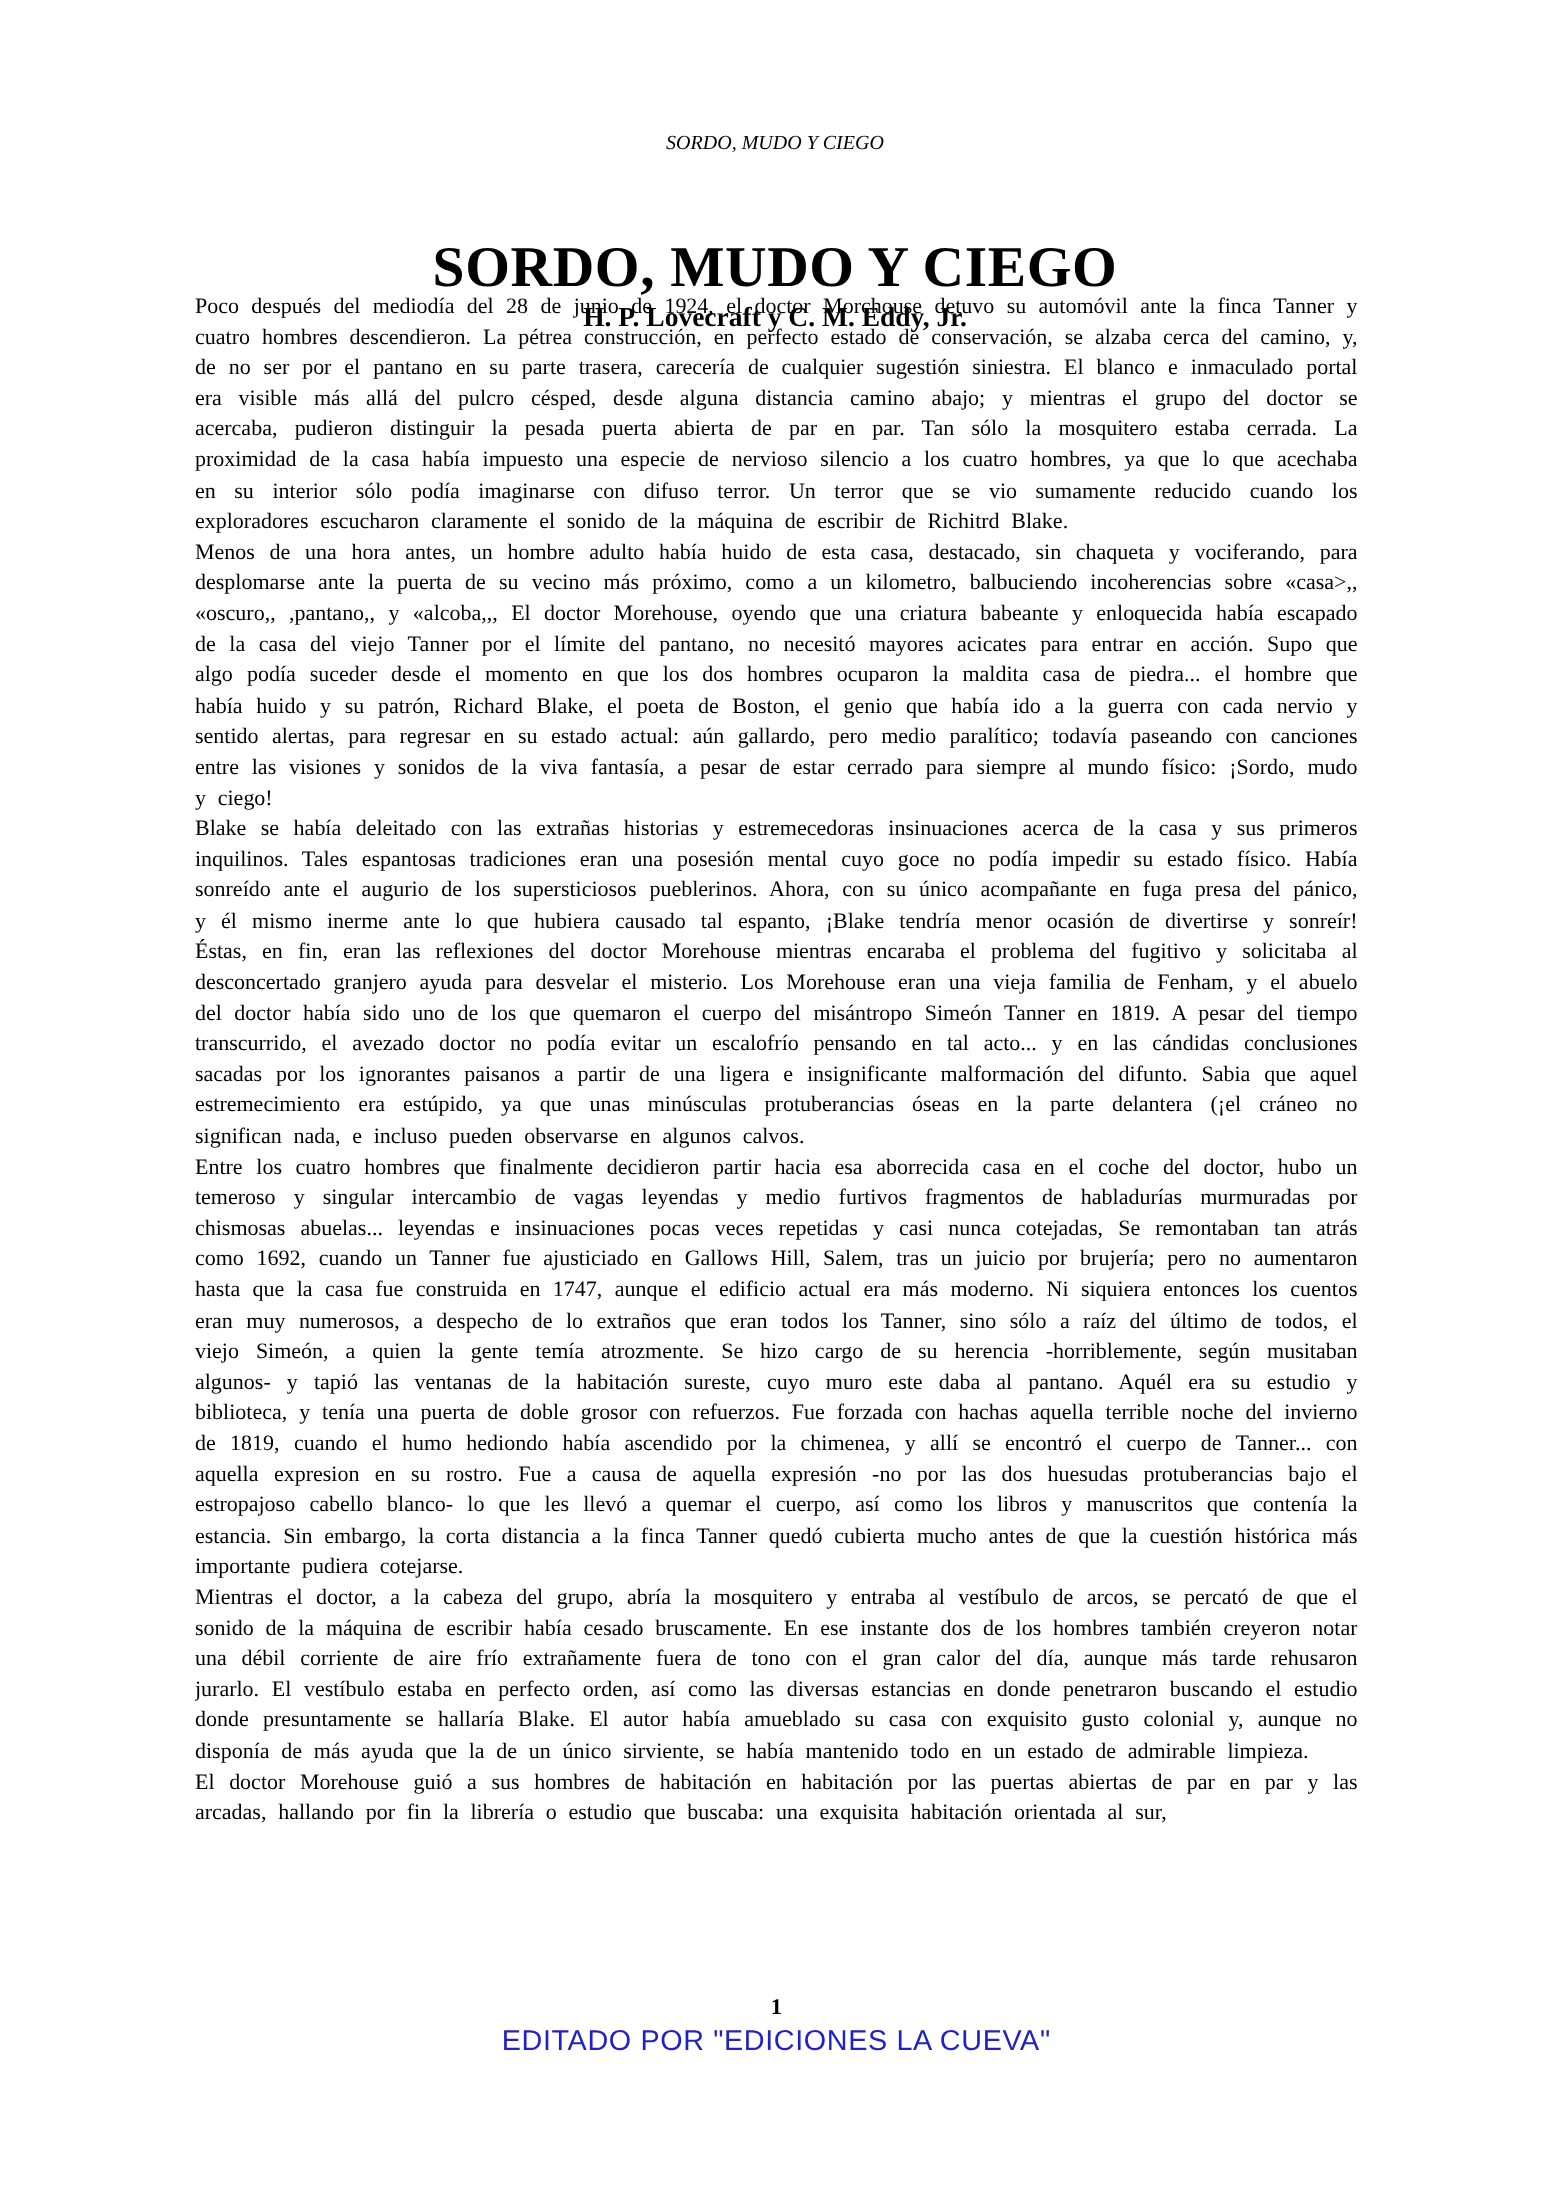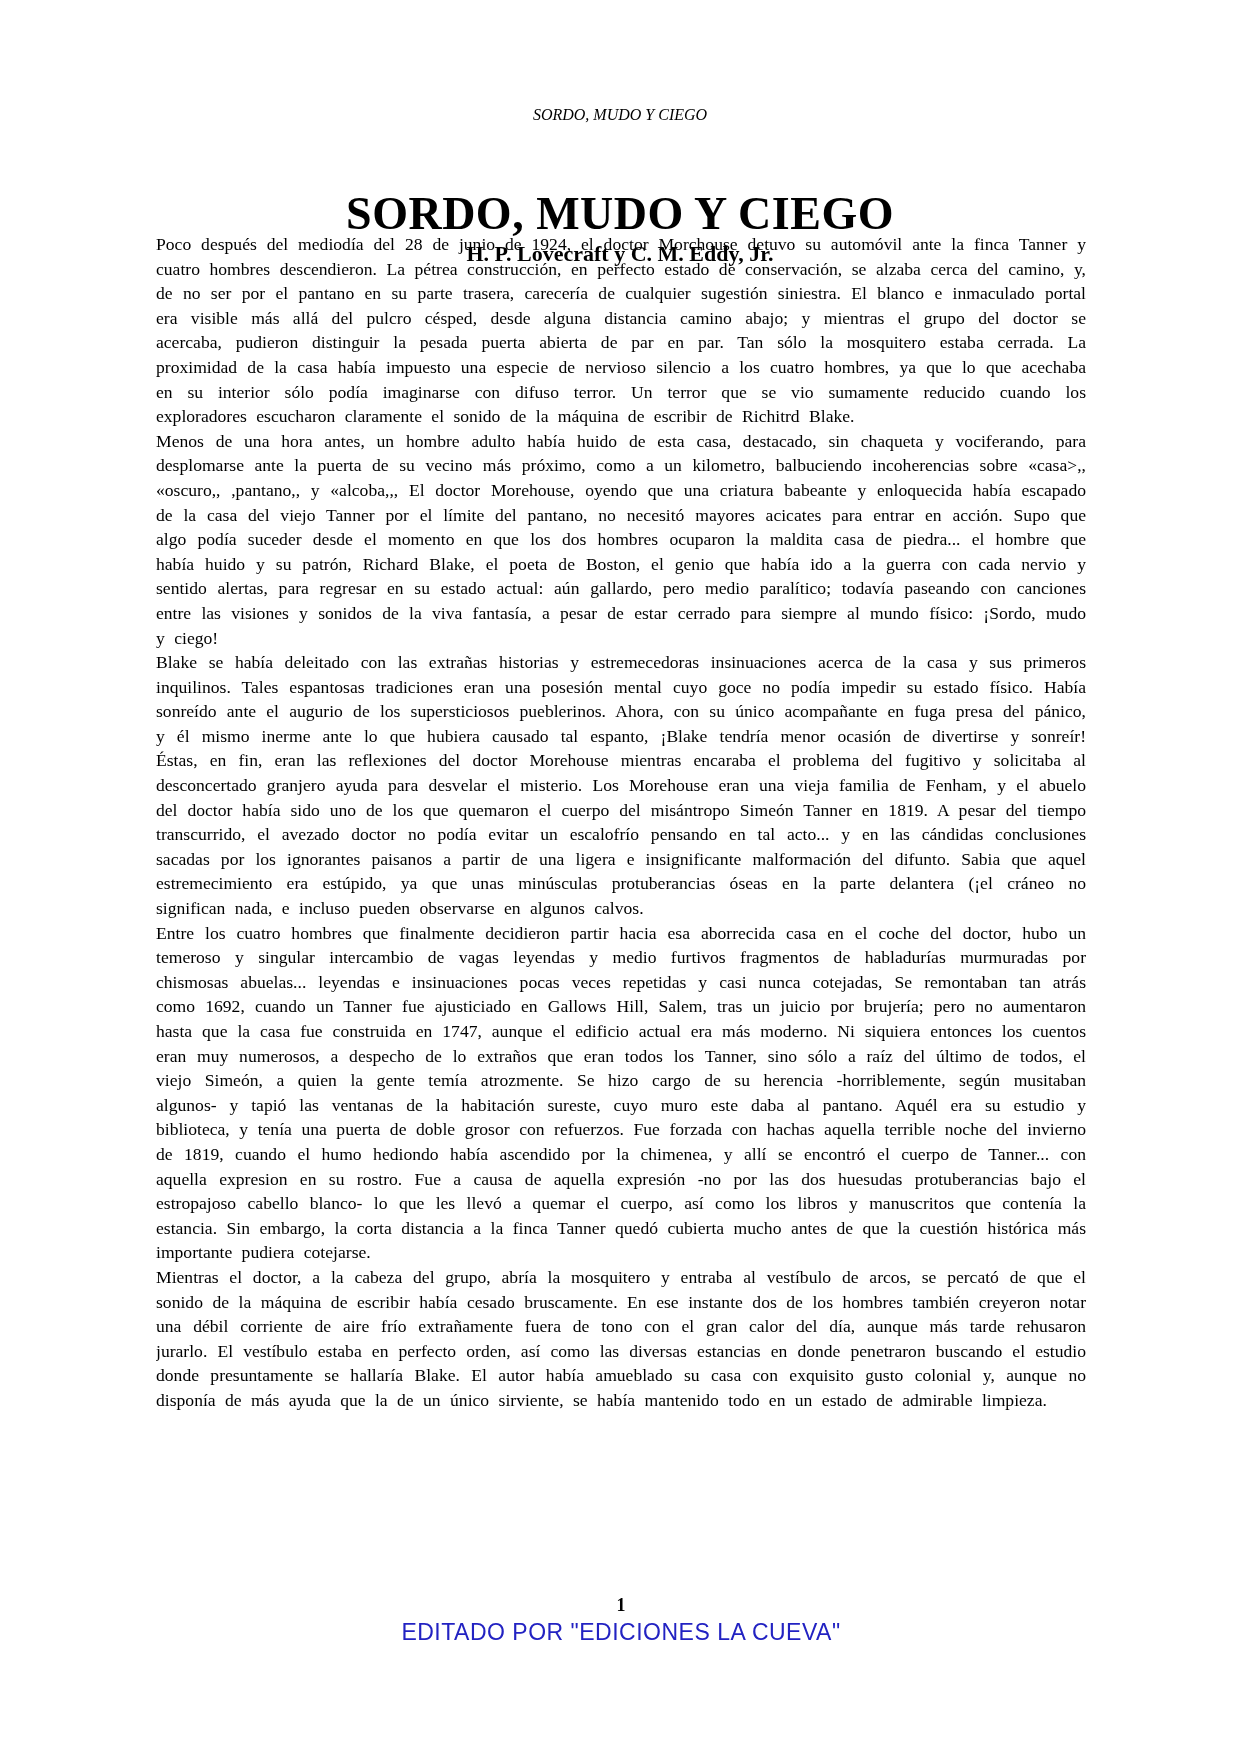--- a/index.html
+++ b/index.html
@@ -91,20 +91,21 @@
   <div class="story-title">SORDO, MUDO Y CIEGO</div>
 
   <div class="story-subtitle">H. P. Lovecraft y C. M. Eddy, Jr.</div>
 
   <div class="body-text">
     <p>Poco después del mediodía del 28 de junio de 1924, el doctor Morchouse detuvo su automóvil ante la finca Tanner y cuatro hombres descendieron. La pétrea construcción, en perfecto estado de conservación, se alzaba cerca del camino, y, de no ser por el pantano en su parte trasera, carecería de cualquier sugestión siniestra. El blanco e inmaculado portal era visible más allá del pulcro césped, desde alguna distancia camino abajo; y mientras el grupo del doctor se acercaba, pudieron distinguir la pesada puerta abierta de par en par. Tan sólo la mosquitero estaba cerrada. La proximidad de la casa había impuesto una especie de nervioso silencio a los cuatro hombres, ya que lo que acechaba en su interior sólo podía imaginarse con difuso terror. Un terror que se vio sumamente reducido cuando los exploradores escucharon claramente el sonido de la máquina de escribir de Richitrd Blake.</p>
     <p>Menos de una hora antes, un hombre adulto había huido de esta casa, destacado, sin chaqueta y vociferando, para desplomarse ante la puerta de su vecino más próximo, como a un kilometro, balbuciendo incoherencias sobre «casa&gt;,, «oscuro,, ,pantano,, y «alcoba,,, El doctor Morehouse, oyendo que una criatura babeante y enloquecida había escapado de la casa del viejo Tanner por el límite del pantano, no necesitó mayores acicates para entrar en acción. Supo que algo podía suceder desde el momento en que los dos hombres ocuparon la maldita casa de piedra... el hombre que había huido y su patrón, Richard Blake, el poeta de Boston, el genio que había ido a la guerra con cada nervio y sentido alertas, para regresar en su estado actual: aún gallardo, pero medio paralítico; todavía paseando con canciones entre las visiones y sonidos de la viva fantasía, a pesar de estar cerrado para siempre al mundo físico: ¡Sordo, mudo y ciego!</p>
     <p>Blake se había deleitado con las extrañas historias y estremecedoras insinuaciones acerca de la casa y sus primeros inquilinos. Tales espantosas tradiciones eran una posesión mental cuyo goce no podía impedir su estado físico. Había sonreído ante el augurio de los supersticiosos pueblerinos. Ahora, con su único acompañante en fuga presa del pánico, y él mismo inerme ante lo que hubiera causado tal espanto, ¡Blake tendría menor ocasión de divertirse y sonreír! Éstas, en fin, eran las reflexiones del doctor Morehouse mientras encaraba el problema del fugitivo y solicitaba al desconcertado granjero ayuda para desvelar el misterio. Los Morehouse eran una vieja familia de Fenham, y el abuelo del doctor había sido uno de los que quemaron el cuerpo del misántropo Simeón Tanner en 1819. A pesar del tiempo transcurrido, el avezado doctor no podía evitar un escalofrío pensando en tal acto... y en las cándidas conclusiones sacadas por los ignorantes paisanos a partir de una ligera e insignificante malformación del difunto. Sabia que aquel estremecimiento era estúpido, ya que unas minúsculas protuberancias óseas en la parte delantera (¡el cráneo no significan nada, e incluso pueden observarse en algunos calvos.</p>
     <p>Entre los cuatro hombres que finalmente decidieron partir hacia esa aborrecida casa en el coche del doctor, hubo un temeroso y singular intercambio de vagas leyendas y medio furtivos fragmentos de habladurías murmuradas por chismosas abuelas... leyendas e insinuaciones pocas veces repetidas y casi nunca cotejadas, Se remontaban tan atrás como 1692, cuando un Tanner fue ajusticiado en Gallows Hill, Salem, tras un juicio por brujería; pero no aumentaron hasta que la casa fue construida en 1747, aunque el edificio actual era más moderno. Ni siquiera entonces los cuentos eran muy numerosos, a despecho de lo extraños que eran todos los Tanner, sino sólo a raíz del último de todos, el viejo Simeón, a quien la gente temía atrozmente. Se hizo cargo de su herencia -horriblemente, según musitaban algunos- y tapió las ventanas de la habitación sureste, cuyo muro este daba al pantano. Aquél era su estudio y biblioteca, y tenía una puerta de doble grosor con refuerzos. Fue forzada con hachas aquella terrible noche del invierno de 1819, cuando el humo hediondo había ascendido por la chimenea, y allí se encontró el cuerpo de Tanner... con aquella expresion en su rostro. Fue a causa de aquella expresión -no por las dos huesudas protuberancias bajo el estropajoso cabello blanco- lo que les llevó a quemar el cuerpo, así como los libros y manuscritos que contenía la estancia. Sin embargo, la corta distancia a la finca Tanner quedó cubierta mucho antes de que la cuestión histórica más importante pudiera cotejarse.</p>
     <p>Mientras el doctor, a la cabeza del grupo, abría la mosquitero y entraba al vestíbulo de arcos, se percató de que el sonido de la máquina de escribir había cesado bruscamente. En ese instante dos de los hombres también creyeron notar una débil corriente de aire frío extrañamente fuera de tono con el gran calor del día, aunque más tarde rehusaron jurarlo. El vestíbulo estaba en perfecto orden, así como las diversas estancias en donde penetraron buscando el estudio donde presuntamente se hallaría Blake. El autor había amueblado su casa con exquisito gusto colonial y, aunque no disponía de más ayuda que la de un único sirviente, se había mantenido todo en un estado de admirable limpieza.</p>
+    <p>El doctor Morehouse guió a sus hombres de habitación en habitación por las puertas abiertas de par en par y las arcadas, hallando por fin la librería o estudio que buscaba: una exquisita habitación orientada al sur,</p>
   </div>
 
   <div class="page-footer">
     <div class="page-number">1</div>
     <div class="publisher-credit">EDITADO POR "EDICIONES LA CUEVA"</div>
   </div>
 
 </div>
 
 </body></html>

